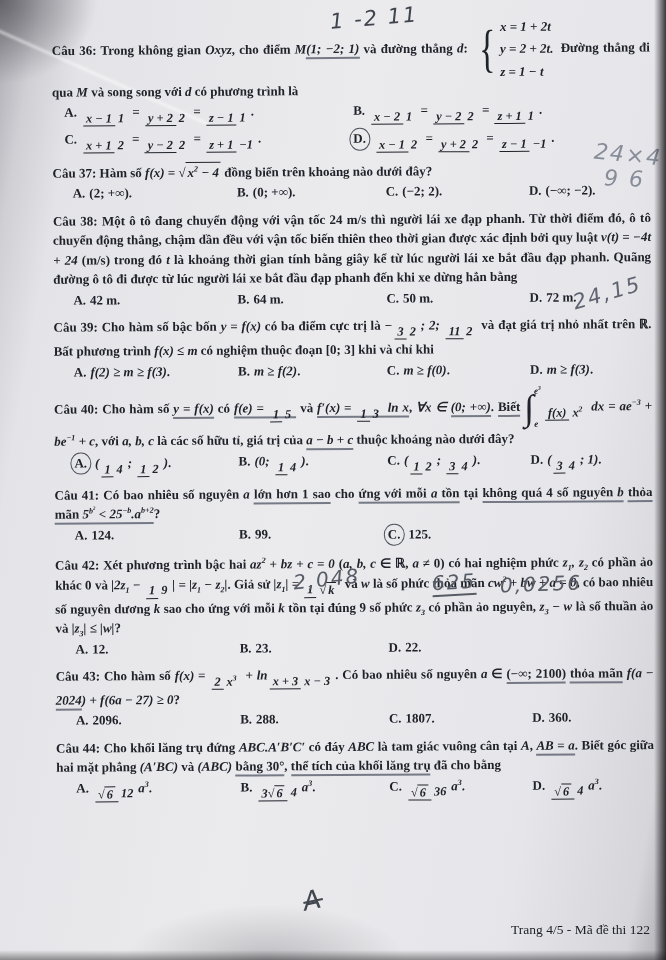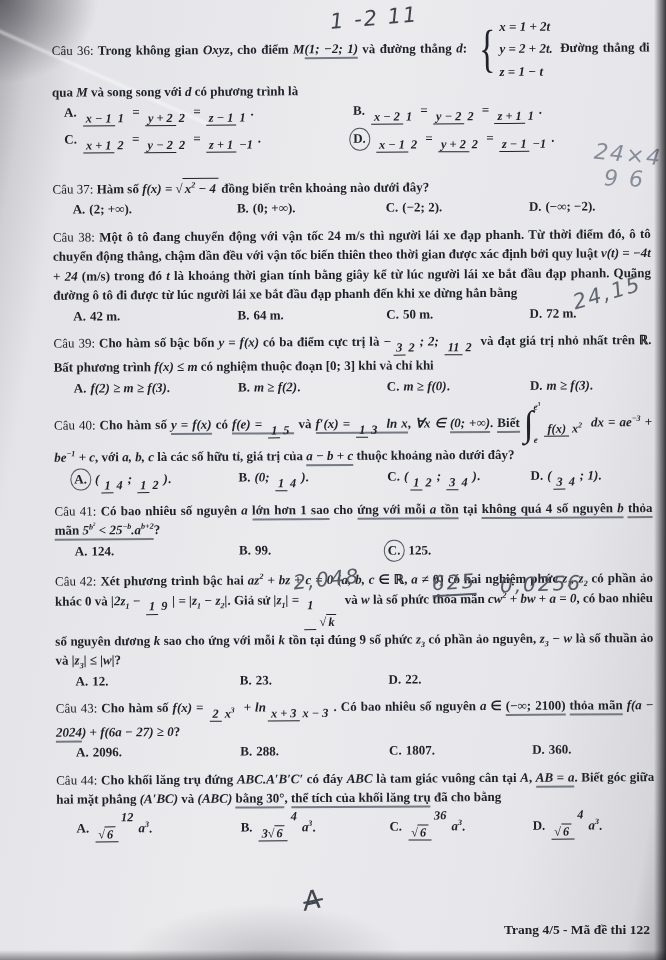--- a/index.html
+++ b/index.html
@@ -16,44 +16,44 @@
   .edge-bottom{position:absolute;left:0;bottom:0;width:100%;height:10px;
     background:linear-gradient(to bottom,rgba(25,25,28,0),rgba(25,25,28,.45));}
   .crease{position:absolute;left:-40px;top:70px;width:260px;height:3px;
     background:rgba(255,255,255,.5);transform:rotate(24deg);filter:blur(1px);}
   .content{
     position:absolute;left:0;top:0;width:666px;box-sizing:border-box;
     padding:20px 14px 0 54px;transform:rotate(-0.35deg);
     font-size:13px;line-height:1.5;font-weight:600;text-align:justify;
   }
   .q{margin-bottom:8px;}
-  .q-label{font-weight:400;}
+  .q-label{font-weight:700;}
   .opts{display:grid;padding-left:20px;margin-top:1px;column-gap:6px;}
   .opts.grid4{grid-template-columns:1.13fr 1.02fr 0.98fr 0.87fr;}
   .opts.grid2{grid-template-columns:1fr 1.05fr;row-gap:3px;padding-left:12px;}
   .opt{white-space:nowrap;overflow:visible;}
   .opt-letter{font-weight:700;margin-right:4px;display:inline-block;}
   .opt-letter.circled{border:1.7px solid #4d525d;border-radius:50%;padding:0px 3px 1px 3px;margin-left:-4px;}
   .math{font-style:italic;}
   sup{font-size:.62em;line-height:0;}
   sub{font-size:.62em;line-height:0;}
   .frac{display:inline-flex;vertical-align:-40%;text-align:center;line-height:1.15;margin:0 2px;font-size:.95em;}
   .frac .num{border-bottom:1.3px solid #20222a;padding:0 3px;}
   .frac .den{padding:0 3px;}
   .sqrt{display:inline-flex;align-items:stretch;}
   .sqrt .rad{font-style:normal;align-self:flex-end;}
-  .sqrt .radicand{border-top:1.3px solid #20222a;padding:0 2px;margin-top:16px;}
+  .sqrt .radicand{border-top:1.3px solid #20222a;padding:0 2px;}
   .cases{display:inline-flex;align-items:center;vertical-align:middle;margin:0 3px;}
   .cases .brace{font-size:52px;font-weight:400;line-height:.85;transform:scaleX(.65);font-style:normal;}
   .cases-col{display:inline-flex;flex-direction:column;gap:6px;text-align:left;line-height:1.25;}
   .intg{display:inline-flex;align-items:center;vertical-align:middle;margin-right:2px;}
   .int-sign{font-size:36px;line-height:1;font-style:normal;}
   .int-lims{display:inline-flex;flex-direction:column;justify-content:space-between;height:42px;font-size:9px;line-height:1;}
   .pen-underline{border-bottom:2px solid rgba(88,94,108,.8);padding-bottom:1px;}
-  .footer{position:absolute;right:16px;bottom:22px;font-weight:700;font-size:13.5px;font-family:"Liberation Serif",serif;}
+  .footer{position:absolute;right:16px;bottom:22px;font-weight:400;font-size:13.5px;font-family:"Liberation Serif",serif;}
   .hw{position:absolute;font-family:"DejaVu Sans",sans-serif;font-style:italic;
       letter-spacing:2px;white-space:nowrap;pointer-events:none;}
   .hw.strike{text-decoration:line-through;}
   .hw.underline{border-bottom:2px solid currentColor;}
 </style>
 </head>
 <body>
 
 <div class="page">
   <div class="crease"></div>

